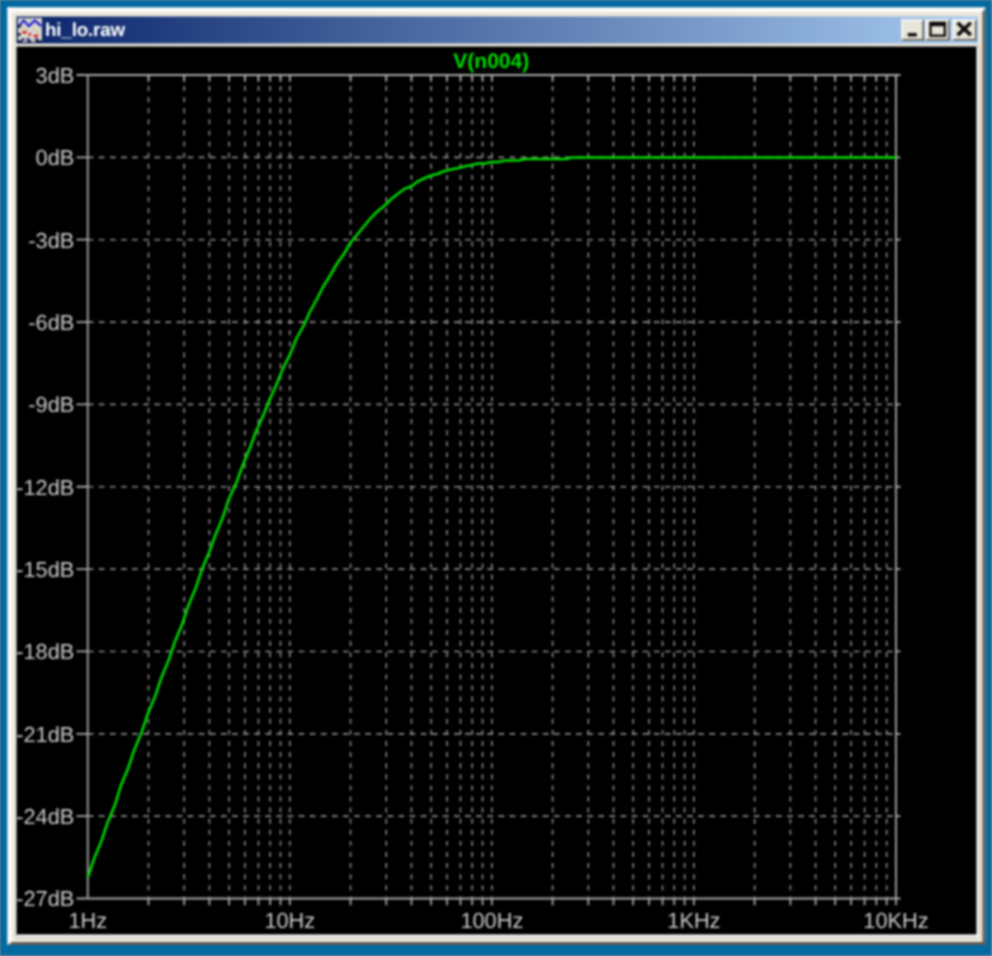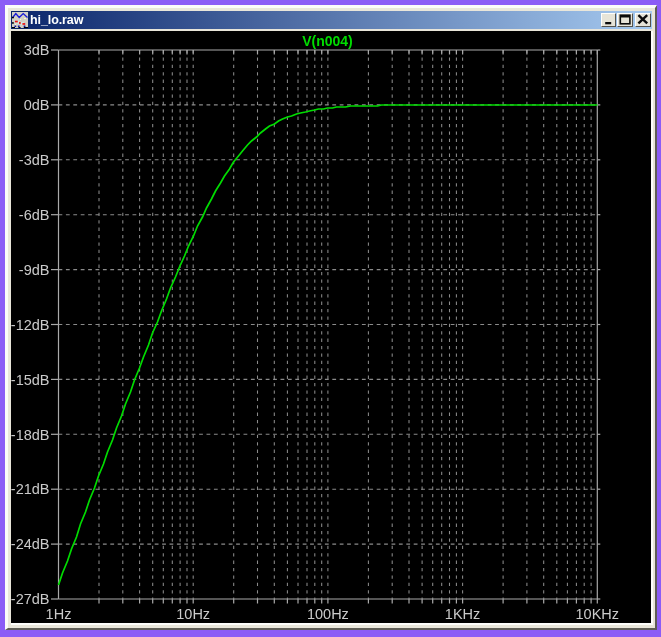--- a/index.html
+++ b/index.html
@@ -1,16 +1,16 @@
 <!DOCTYPE html>
 <html><head><meta charset="utf-8"><style>
 html,body{margin:0;padding:0;}
 body{width:661px;height:637px;background:#8e8e8e;overflow:hidden;
  font-family:"Liberation Sans",sans-serif;}
-.page{position:absolute;left:0;top:0;width:661px;height:637px;background:#8b5cf6;
+.page{position:absolute;left:0;top:0;width:661px;height:637px;background:#0369a1;
  filter:blur(0.7px);}
 .win{position:absolute;left:5px;top:5px;width:652px;height:625px;background:#e9e6da;
  border-top:3px solid #fbfbf9;border-left:3px solid #fbfbf9;
  border-right:2px solid #5f5d56;border-bottom:2px solid #5f5d56;box-sizing:border-box;}
 .tb{position:absolute;left:11px;top:11px;width:640.5px;height:18px;
  background:linear-gradient(to right,#0a246a,#a6caf0);}
 .title{position:absolute;left:30px;top:13px;color:#fff;font-size:12.5px;font-weight:bold;letter-spacing:-0.1px;}
 .client{position:absolute;left:10.5px;top:31px;width:640px;height:592px;background:#000;
  border-right:2.5px solid #fdfdfb;border-bottom:2.5px solid #fdfdfb;}
 .btn{position:absolute;top:12.5px;height:14px;background:#e7e4d8;

